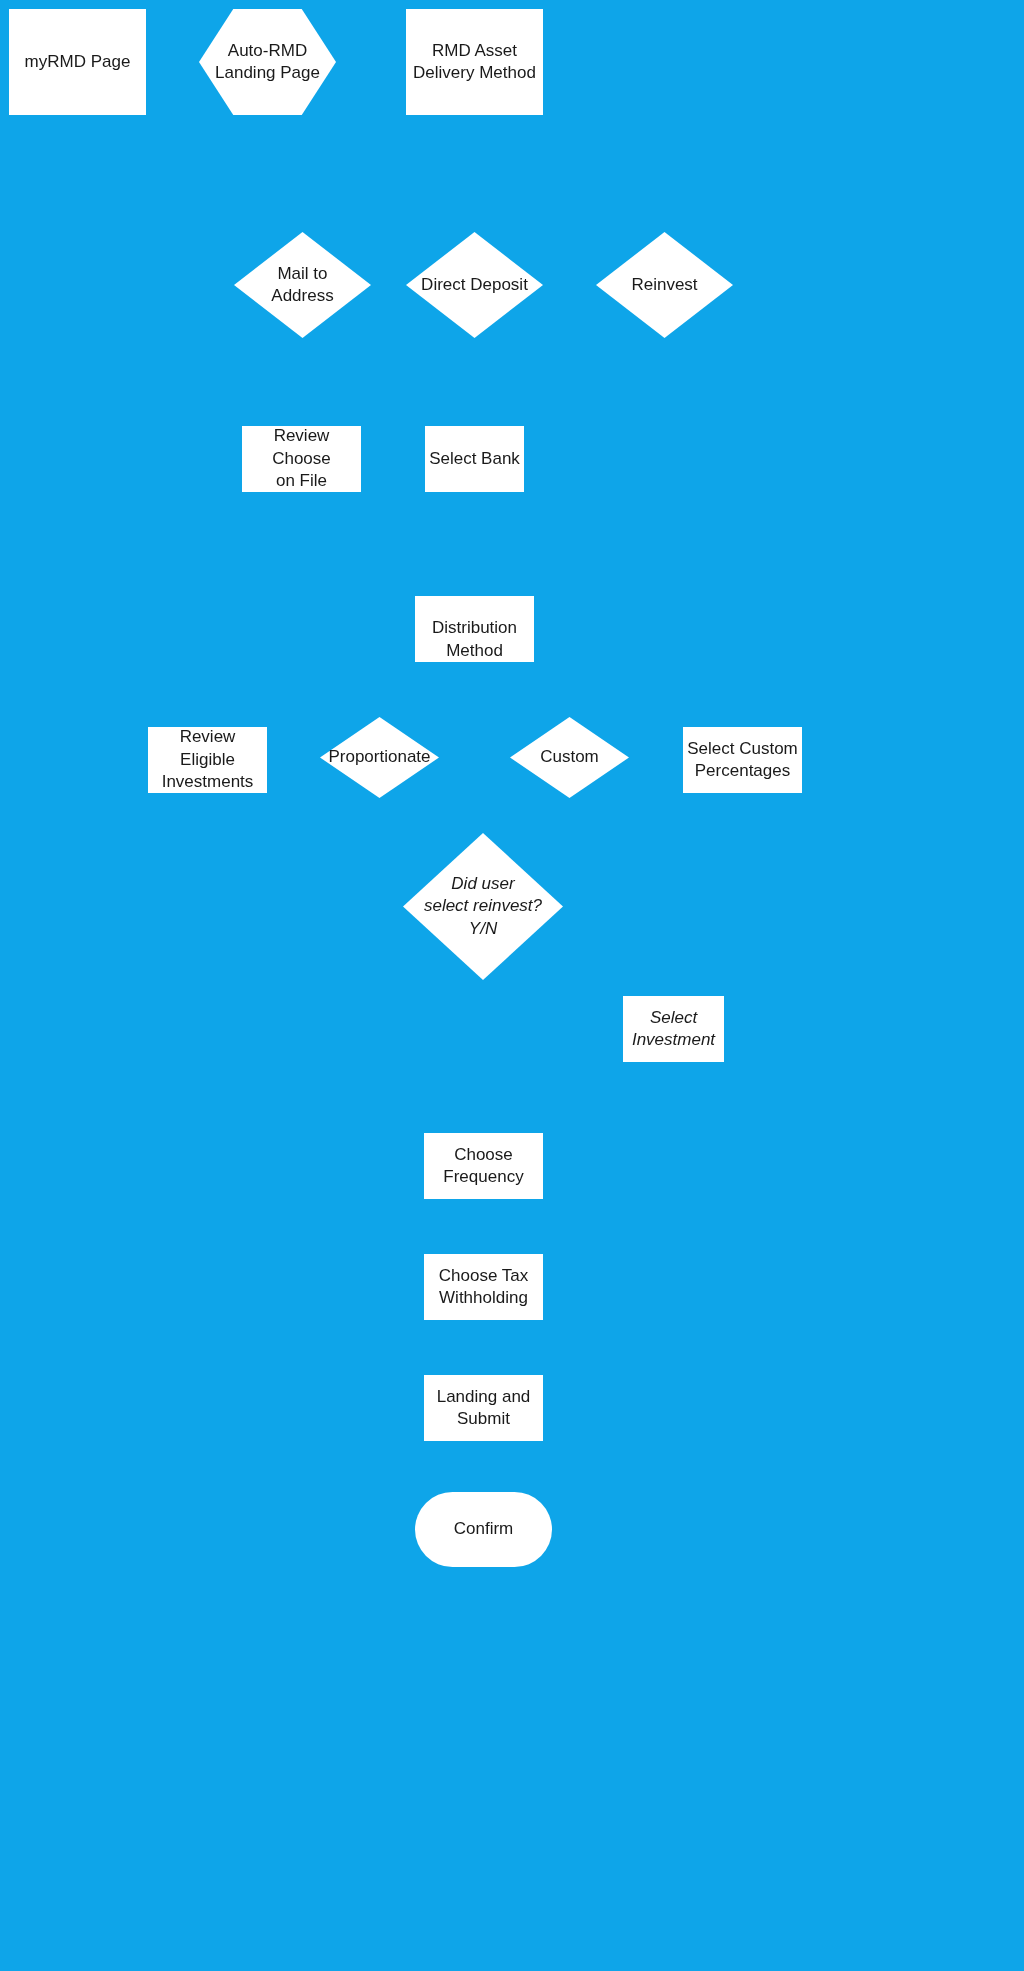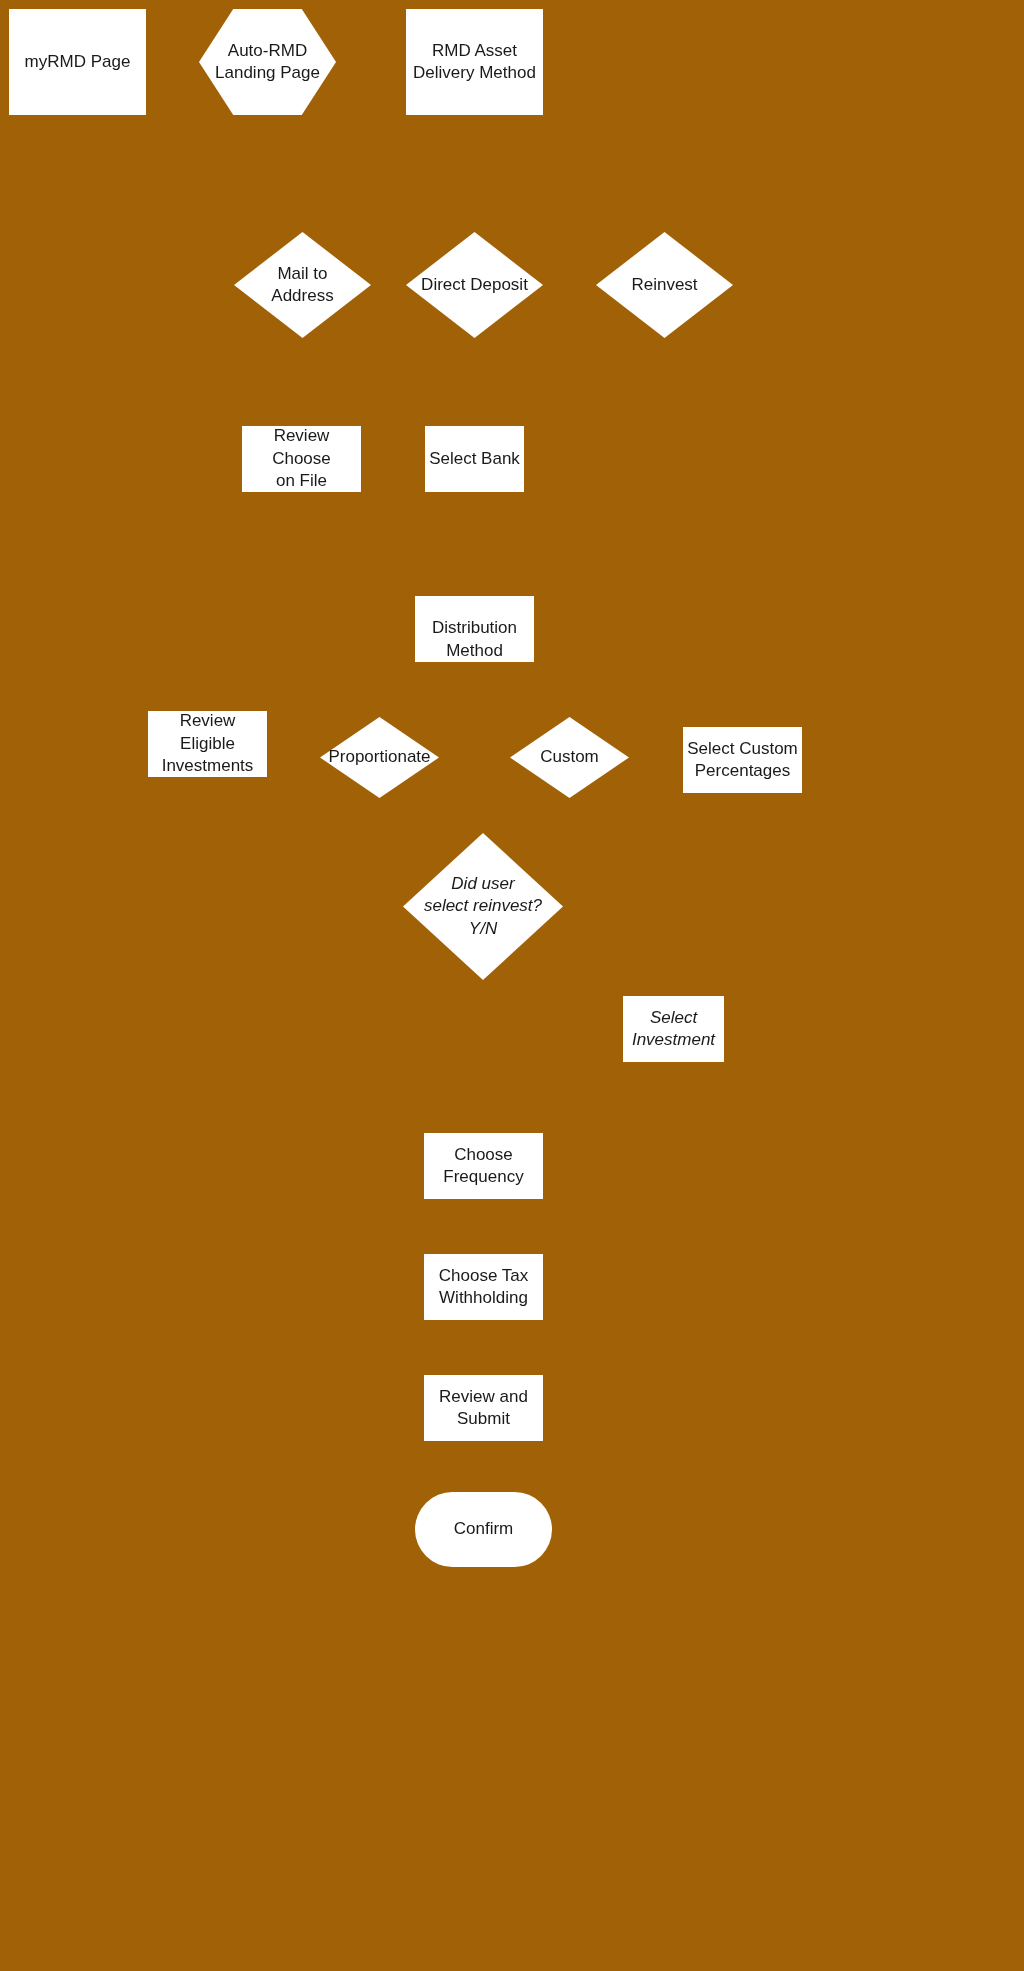--- a/index.html
+++ b/index.html
@@ -12,21 +12,21 @@
     height: 1971px;
     position: relative;
     overflow: hidden;
     font-family: "Liberation Sans", sans-serif;
   }
   #canvas {
     position: absolute;
     left: 0; top: 0;
     width: 1024px;
     height: 1971px;
-    background: #a16207;
+    background: #0ea5e9;
   }
   .node {
     position: absolute;
     box-sizing: border-box;
     display: flex;
     align-items: center;
     justify-content: center;
     text-align: center;
     color: #1a1a1a;
     font-size: 17px;
@@ -80,31 +80,31 @@
 Delivery Method</span></div>
     <div class="node shape-diamond" style="left: 234px; top: 232px; width: 137px; height: 106px;"><div class="diamond-fill"></div><span class="node-label">Mail to
 Address</span></div>
     <div class="node shape-diamond" style="left: 406px; top: 232px; width: 137px; height: 106px;"><div class="diamond-fill"></div><span class="node-label">Direct Deposit</span></div>
     <div class="node shape-diamond" style="left: 596px; top: 232px; width: 137px; height: 106px;"><div class="diamond-fill"></div><span class="node-label">Reinvest</span></div>
     <div class="node shape-rect" style="left: 242px; top: 426px; width: 119px; height: 66px;"><span class="node-label">Review Choose
 on File</span></div>
     <div class="node shape-rect" style="left: 425px; top: 426px; width: 99px; height: 66px;"><span class="node-label">Select Bank</span></div>
     <div class="node shape-rect" style="left: 415px; top: 596px; width: 119px; height: 66px; align-items: flex-end;"><span class="node-label">Distribution
 Method</span></div>
-    <div class="node shape-rect" style="left: 148px; top: 711px; width: 119px; height: 66px;"><span class="node-label">Review Eligible
+    <div class="node shape-rect" style="left: 148px; top: 727px; width: 119px; height: 66px;"><span class="node-label">Review Eligible
 Investments</span></div>
     <div class="node shape-diamond" style="left: 320px; top: 717px; width: 119px; height: 81px;"><div class="diamond-fill"></div><span class="node-label">Proportionate</span></div>
     <div class="node shape-diamond" style="left: 510px; top: 717px; width: 119px; height: 81px;"><div class="diamond-fill"></div><span class="node-label">Custom</span></div>
     <div class="node shape-rect" style="left: 683px; top: 727px; width: 119px; height: 66px;"><span class="node-label">Select Custom
 Percentages</span></div>
     <div class="node shape-diamond" style="left: 403px; top: 833px; width: 160px; height: 147px; font-style: italic;"><div class="diamond-fill"></div><span class="node-label">Did user
 select reinvest?
 Y/N</span></div>
     <div class="node shape-rect" style="left: 623px; top: 996px; width: 101px; height: 66px; font-style: italic;"><span class="node-label">Select
 Investment</span></div>
     <div class="node shape-rect" style="left: 424px; top: 1133px; width: 119px; height: 66px; text-align: center;"><span class="node-label">Choose
 Frequency</span></div>
     <div class="node shape-rect" style="left: 424px; top: 1254px; width: 119px; height: 66px;"><span class="node-label">Choose Tax
 Withholding</span></div>
-    <div class="node shape-rect" style="left: 424px; top: 1375px; width: 119px; height: 66px;"><span class="node-label">Review and
+    <div class="node shape-rect" style="left: 424px; top: 1375px; width: 119px; height: 66px;"><span class="node-label">Landing and
 Submit</span></div>
     <div class="node shape-round" style="left: 415px; top: 1492px; width: 137px; height: 75px;"><span class="node-label">Confirm</span></div>
   </div>
 
 </body></html>

